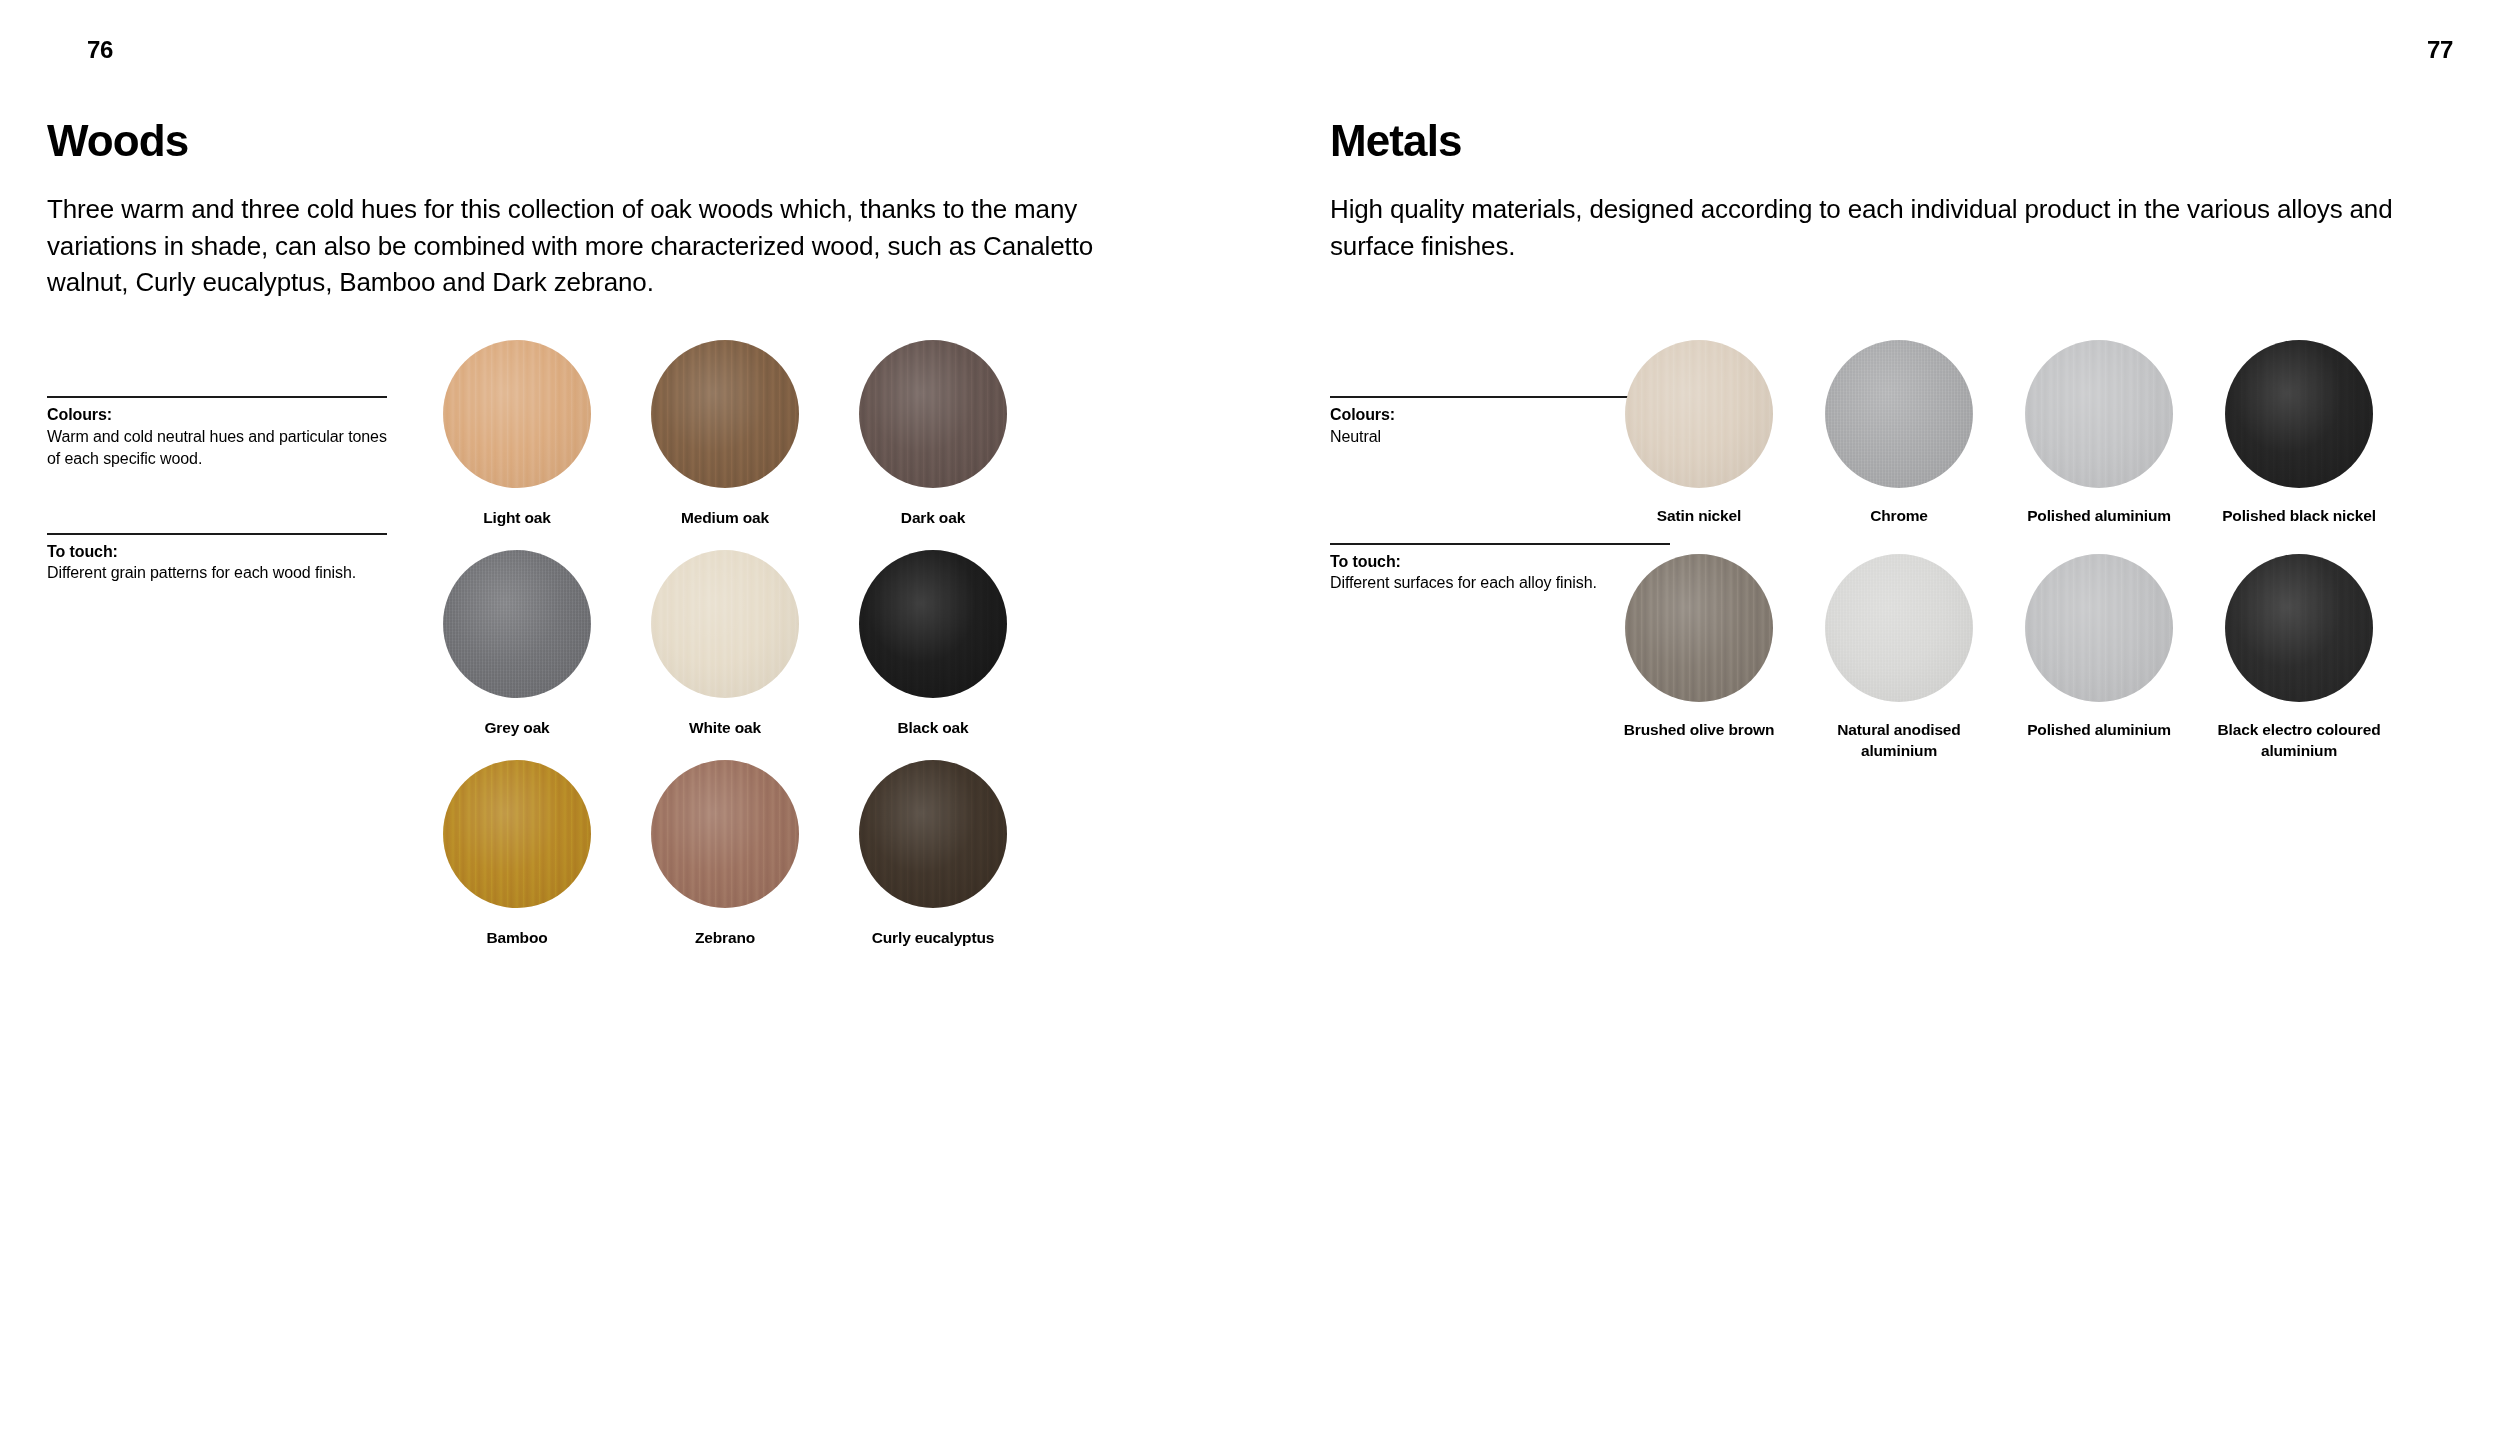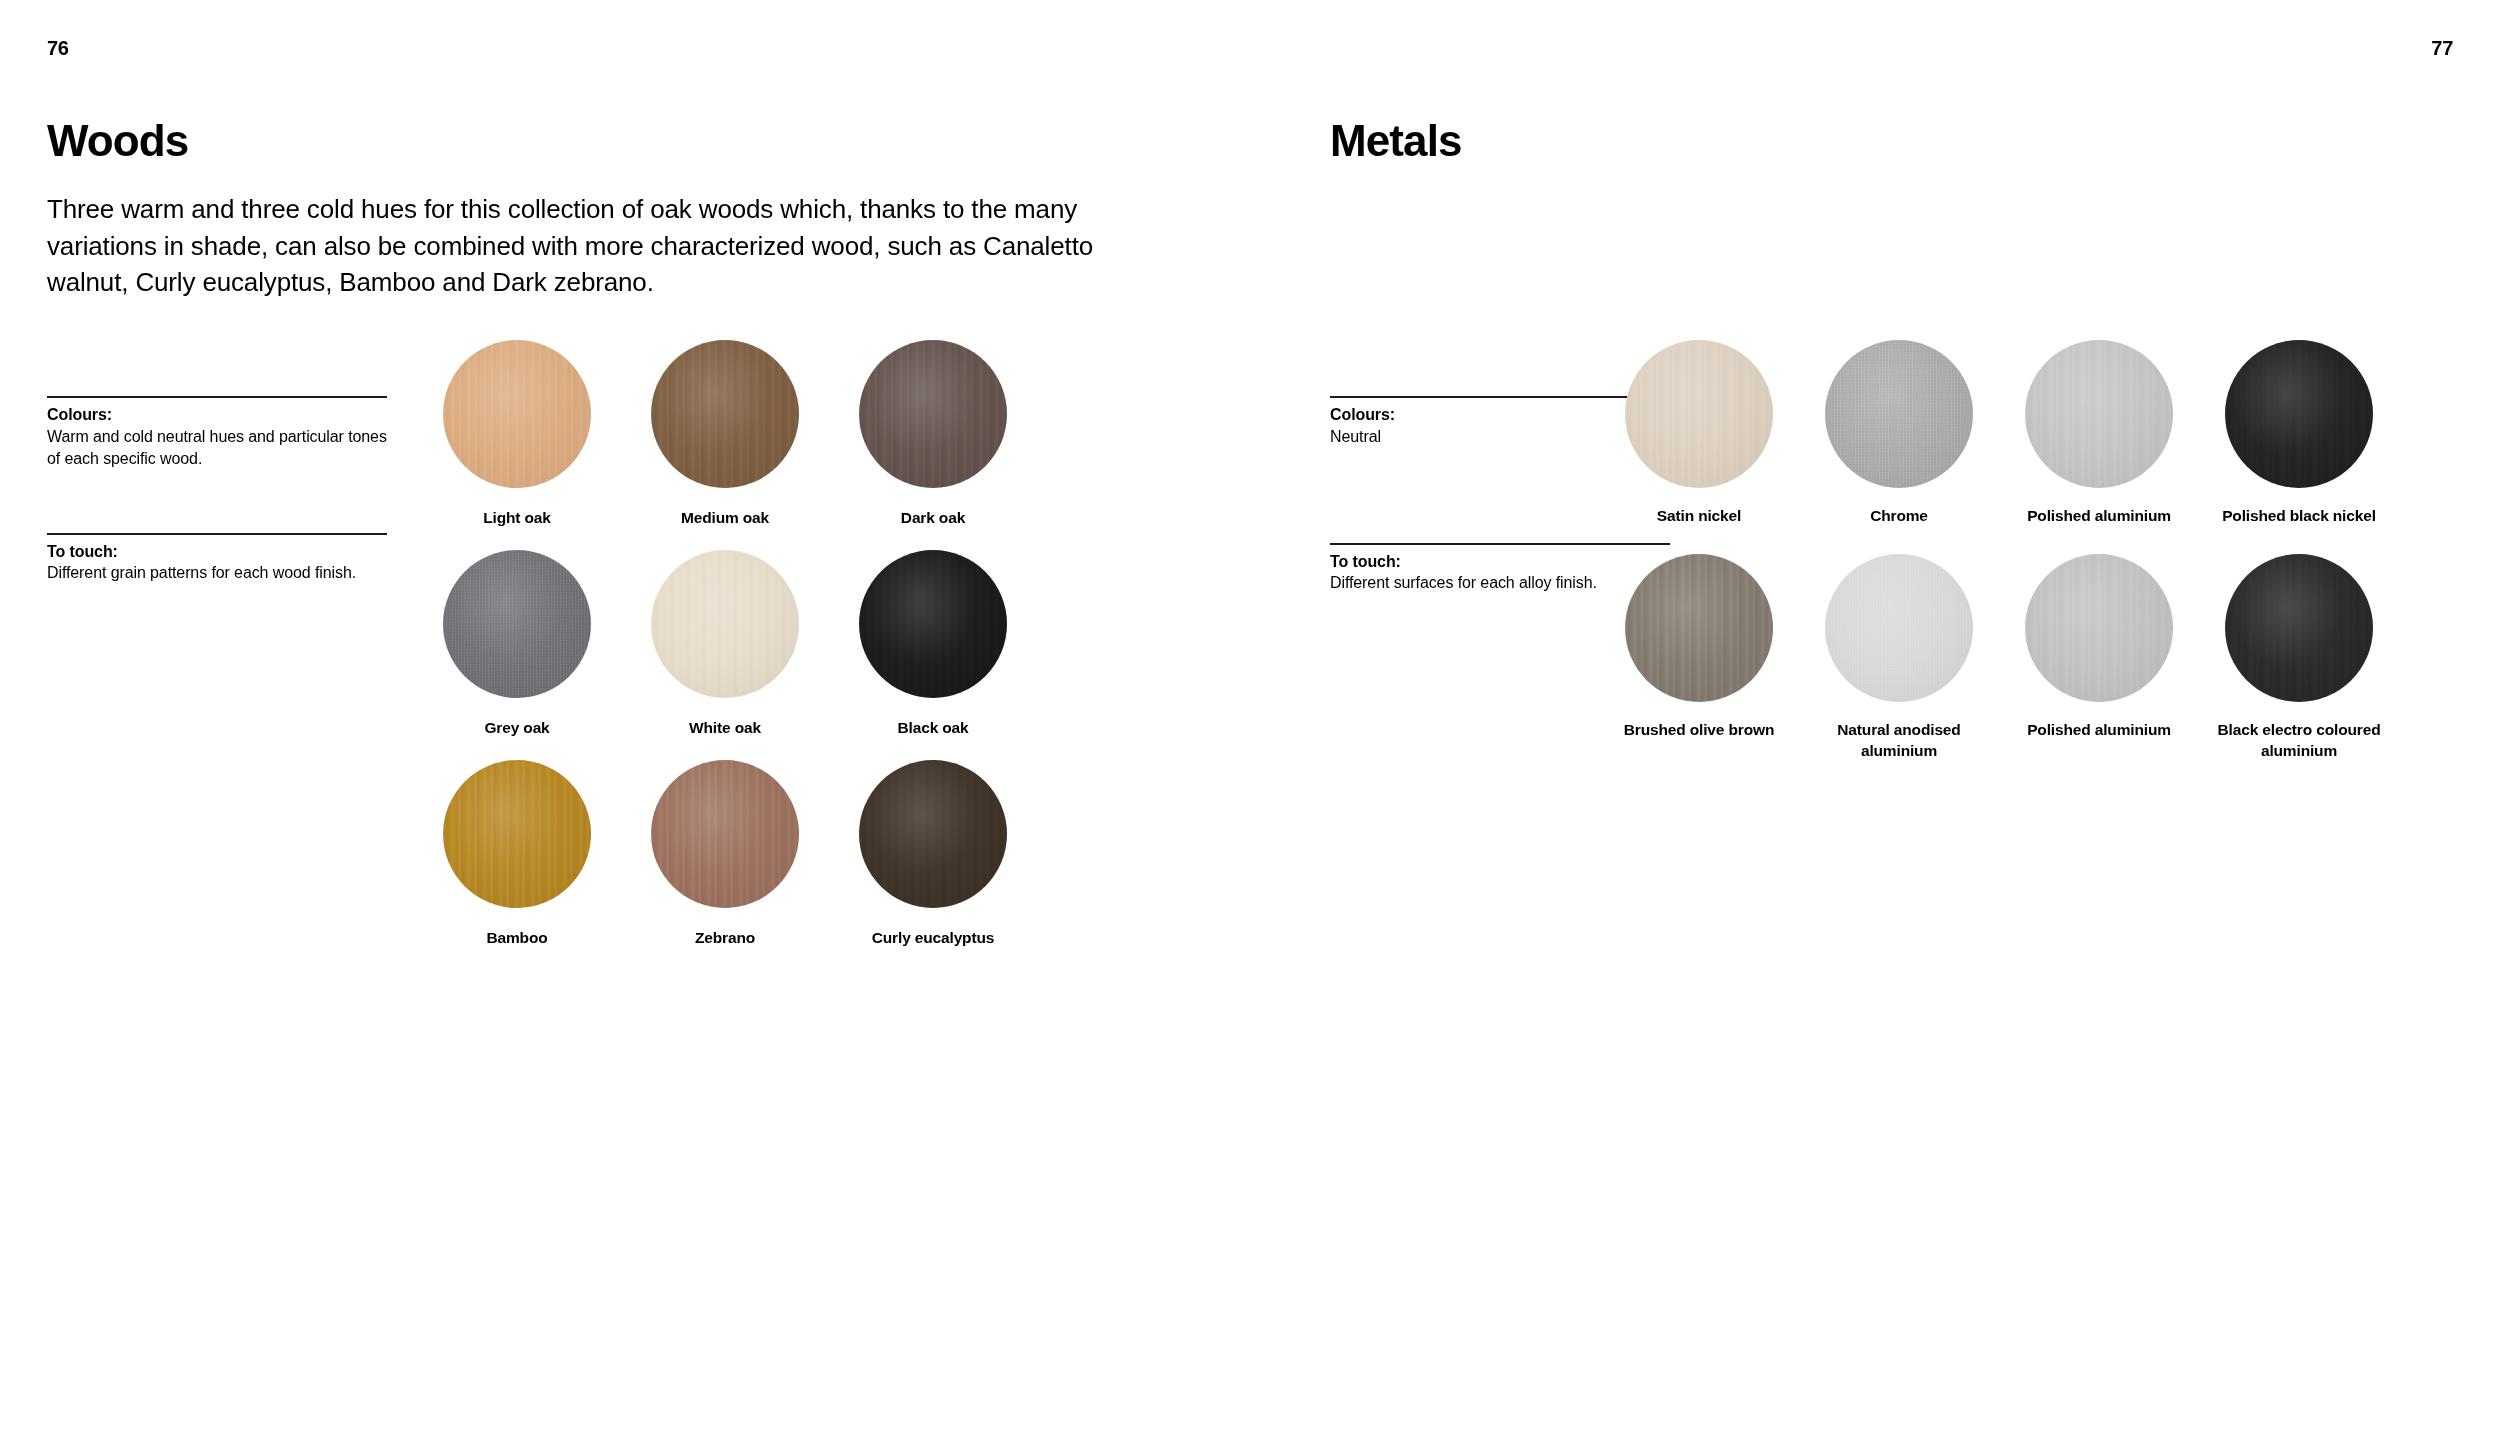--- a/index.html
+++ b/index.html
@@ -15,24 +15,25 @@
     position: relative;
     width: 2500px;
     height: 1429px;
     background: #ffffff;
   }
 
   
   .folio {
     position: absolute;
     top: 38px;
-    font-size: 20px;
+    font-size: 24px;
     font-weight: 700;
     letter-spacing: -0.3px;
     line-height: 1;
+    margin-left: 40px;
   }
   .folio-left  { left: 47px; }
   .folio-right { right: 47px; }
 
   
   .col {
     position: absolute;
     top: 118px;
   }
   .col-left  { left: 47px;   width: 1250px; }
@@ -254,20 +255,21 @@
             <div class="grain"></div>
             <div class="sheen"></div>
           </div>
           <div class="swatch-label">Curly eucalyptus</div>
         </div>
       </div>
     </div>
 
   <div class="col col-right">
     <h1 class="section-title">Metals</h1>
+    <p class="section-intro">High quality materials, designed according to each individual product in the various alloys and surface finishes.</p>
   </div>
 
   <div class="specs specs-right">
     <div class="spec-rule"></div>
     <div class="spec-block">
       <div class="spec-label">Colours:</div>
       <div class="spec-text">Neutral</div>
     </div>
     <div class="spec-gap-right"></div>
     <div class="spec-rule"></div>

